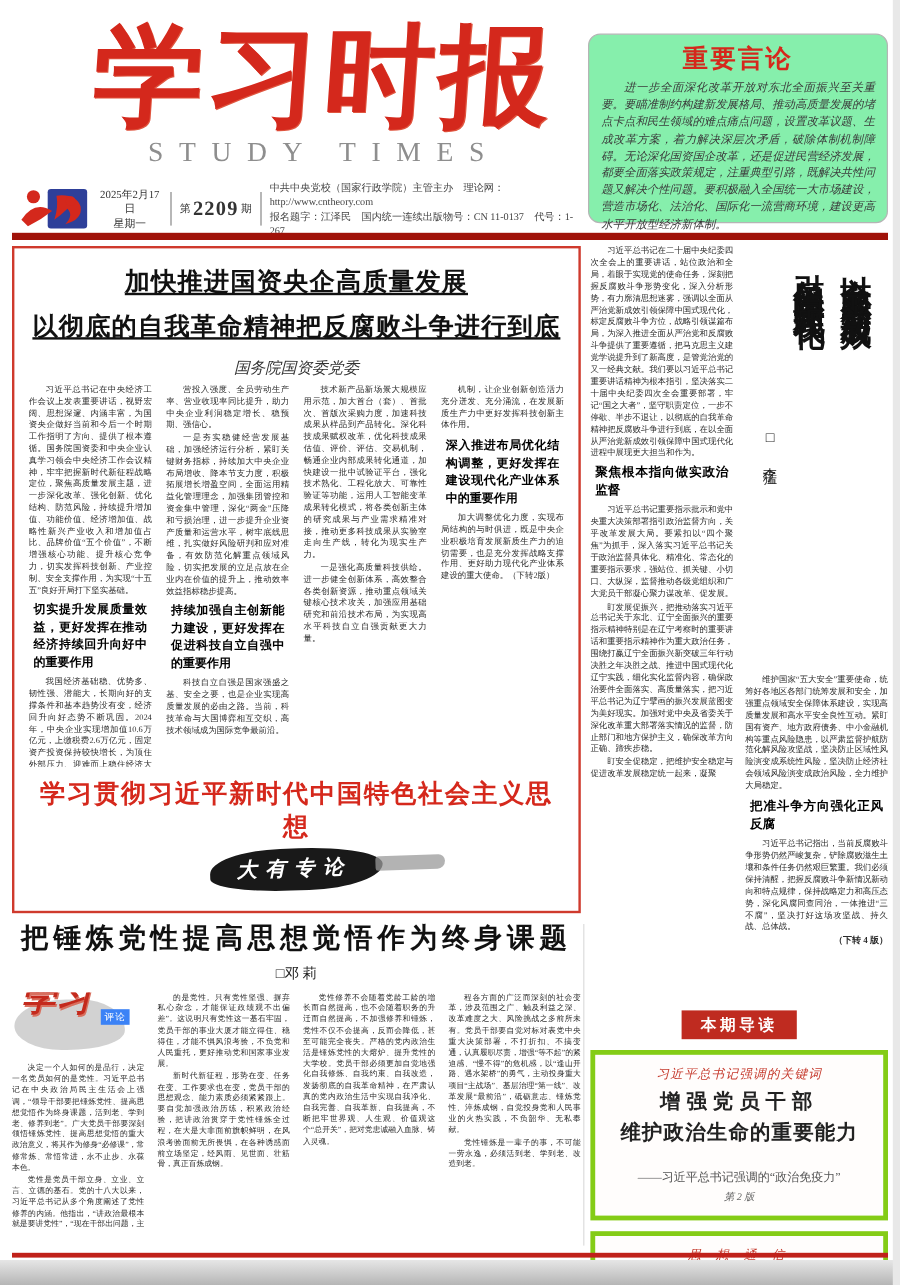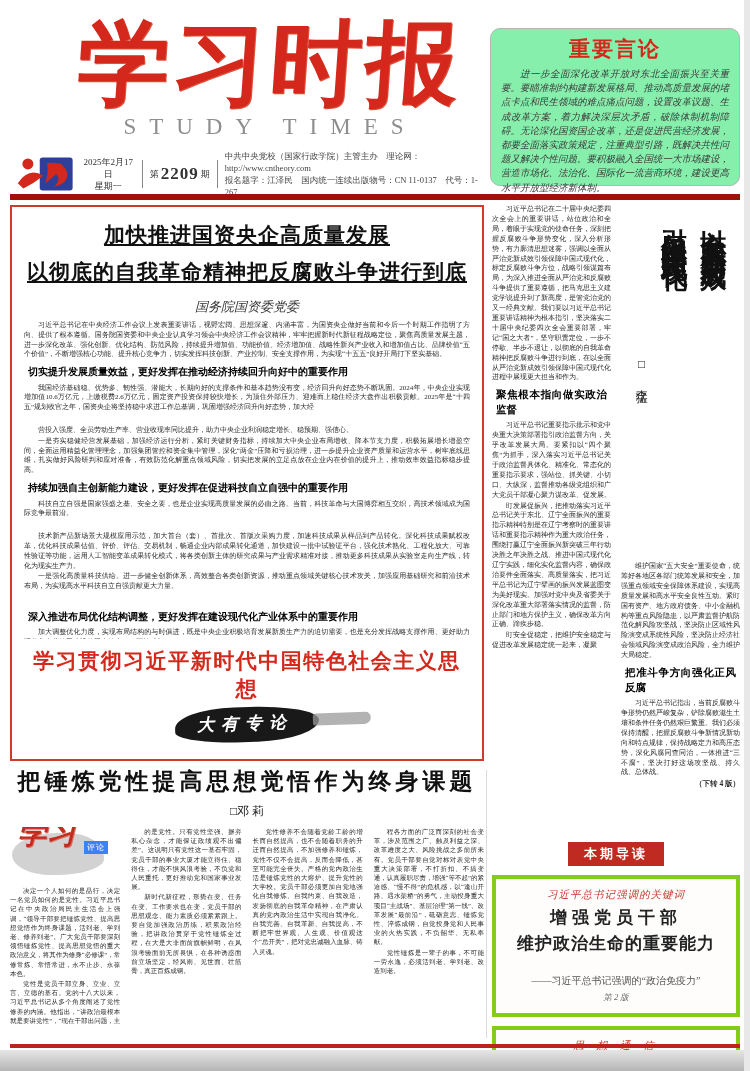--- a/index.html
+++ b/index.html
@@ -23,21 +23,21 @@
            border-radius:10px;background:#86efac;padding:6px 10px;box-sizing:border-box;}
   .remarks-title{text-align:center;color:#d5281c;font-weight:900;font-size:21px;letter-spacing:2px;
                  font-family:"Liberation Sans",sans-serif;}
   .remarks-body{margin-top:4px;font-size:9.5px;line-height:14.2px;text-align:justify;color:#3a3a3a;
                 font-style:italic;text-indent:2em;}
   
   .main-box{position:absolute;left:10px;top:205px;width:474px;height:556px;border:2px solid #cf3a2d;
             box-sizing:border-box;padding:10px 12px 6px;background:#fff;}
   .main-h{font-size:21px;line-height:37px;font-weight:700;text-align:center;letter-spacing:1px;color:#111;text-decoration:underline;}
   .main-byline{text-align:center;font-size:13px;color:#333;margin:7px 0 5px;font-style:italic;}
-  .cols{display:flex;gap:12px;height:318px;overflow:hidden;margin-top:2px;flex-direction:column;}
+  .cols{display:flex;gap:12px;height:318px;overflow:hidden;margin-top:2px;}
   .col{flex:1;font-size:7px;line-height:9.8px;text-align:justify;color:#2a2a2a;}
   .col-para{text-indent:2em;margin:0 0 1px;}
   .col-subhead{font-size:10px;line-height:14.5px;font-weight:700;margin:5px 0 4px;padding:0 4px;color:#000;}
   .col-jump{text-align:right;font-weight:700;font-size:7.5px;}
   .banner{margin-top:8px;text-align:center;color:#d5281c;font-weight:900;font-size:21px;
           letter-spacing:1.5px;font-family:"Liberation Sans",sans-serif;}
   .stamp-wrap{display:flex;justify-content:center;margin-top:4px;}
   .stamp{position:relative;background:#191919;color:#fff;font-weight:700;font-style:italic;
          font-size:17px;letter-spacing:7px;padding:5px 26px 7px 22px;
          border-radius:46% 54% 48% 52% / 62% 48% 64% 38%;transform:rotate(-2deg);}
@@ -138,20 +138,21 @@
           <div class="col-para">营投入强度、全员劳动生产率、营业收现率同比提升，助力中央企业利润稳定增长、稳预期、强信心。</div>
           <div class="col-para">一是夯实稳健经营发展基础，加强经济运行分析，紧盯关键财务指标，持续加大中央企业布局增收、降本节支力度，积极拓展增长增盈空间，全面运用精益化管理理念，加强集团管控和资金集中管理，深化“两金”压降和亏损治理，进一步提升企业资产质量和运营水平，树牢底线思维，扎实做好风险研判和应对准备，有效防范化解重点领域风险，切实把发展的立足点放在企业内在价值的提升上，推动效率效益指标稳步提高。</div>
           <div class="col-subhead">持续加强自主创新能力建设，更好发挥在促进科技自立自强中的重要作用</div>
           <div class="col-para">科技自立自强是国家强盛之基、安全之要，也是企业实现高质量发展的必由之路。当前，科技革命与大国博弈相互交织，高技术领域成为国际竞争最前沿。</div>
         </div>
       <div class="col">
           <div class="col-para">技术新产品新场景大规模应用示范，加大首台（套）、首批次、首版次采购力度，加速科技成果从样品到产品转化。深化科技成果赋权改革，优化科技成果估值、评价、评估、交易机制，畅通企业内部成果转化通道，加快建设一批中试验证平台，强化技术熟化、工程化放大、可靠性验证等功能，运用人工智能变革成果转化模式，将各类创新主体的研究成果与产业需求精准对接，推动更多科技成果从实验室走向生产线，转化为现实生产力。</div>
           <div class="col-para">一是强化高质量科技供给。进一步健全创新体系，高效整合各类创新资源，推动重点领域关键核心技术攻关，加强应用基础研究和前沿技术布局，为实现高水平科技自立自强贡献更大力量。</div>
         </div>
       <div class="col">
+          <div class="col-para">机制，让企业创新创造活力充分迸发、充分涌流，在发展新质生产力中更好发挥科技创新主体作用。</div>
           <div class="col-subhead">深入推进布局优化结构调整，更好发挥在建设现代化产业体系中的重要作用</div>
           <div class="col-para">加大调整优化力度，实现布局结构的与时俱进，既是中央企业积极培育发展新质生产力的迫切需要，也是充分发挥战略支撑作用、更好助力现代化产业体系建设的重大使命。（下转2版）</div>
         </div>
     </div>
     <div class="banner">学习贯彻习近平新时代中国特色社会主义思想</div>
     <div class="stamp-wrap">
       <div class="stamp">大有专论</div>
     </div>
   </div>
 

